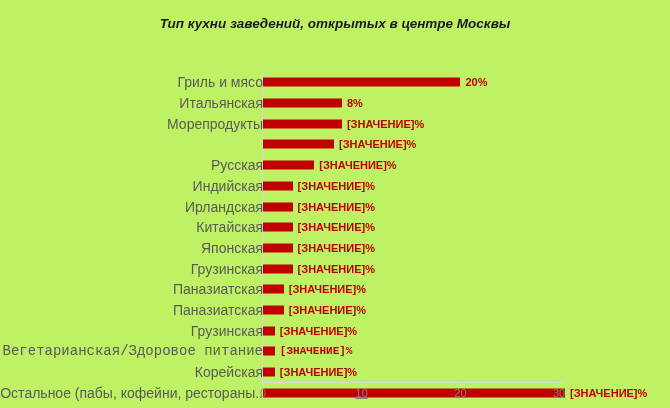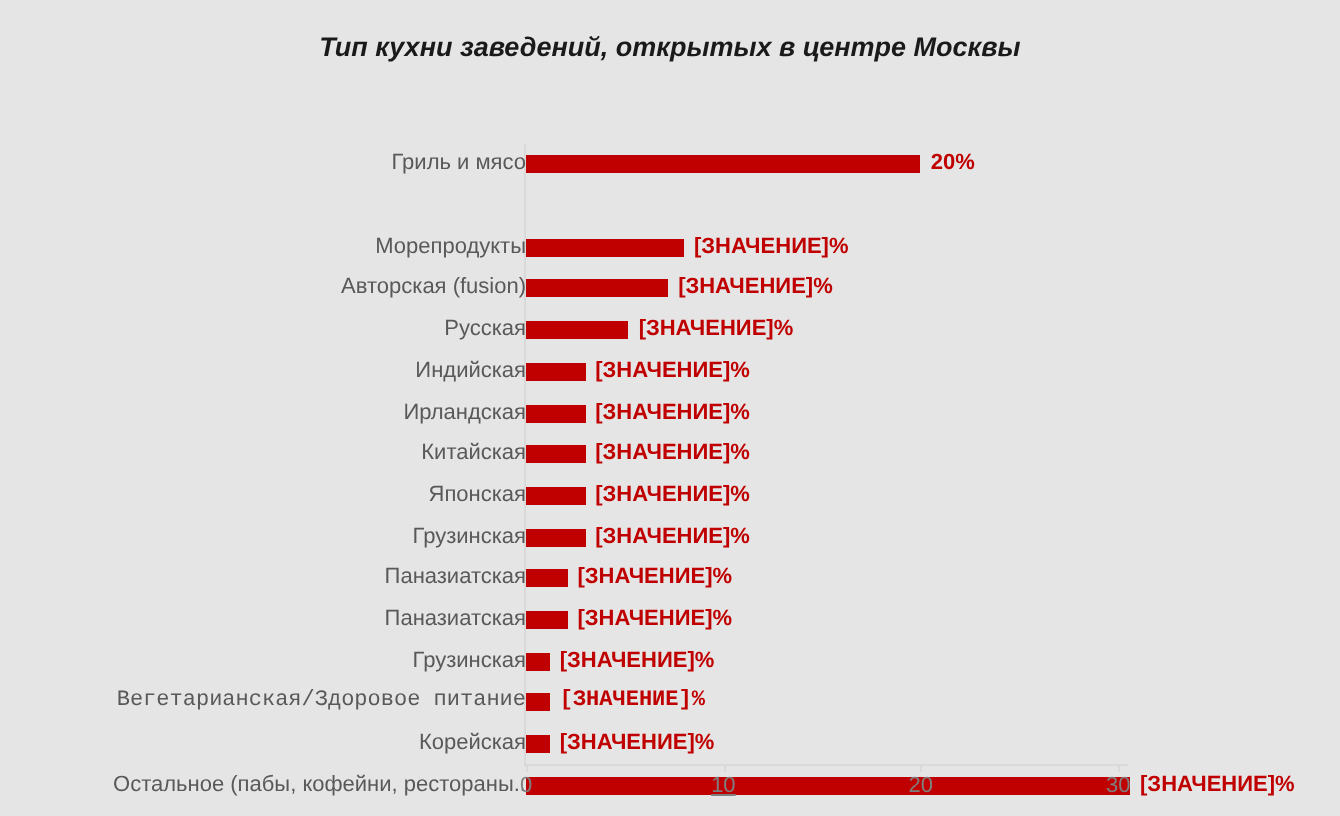--- a/index.html
+++ b/index.html
@@ -11,21 +11,21 @@
     width: 670px;
     height: 408px;
     overflow: hidden;
     font-family: "Liberation Sans", sans-serif;
     color: #595959;
   }
   #chart-root {
     position: relative;
     width: 670px;
     height: 408px;
-    background: #e5e5e5;
+    background: #bef264;
   }
 
   
   .clipped-top {
     position: absolute;
     left: 0;
     top: -9px;
     width: 670px;
     text-align: center;
     font-size: 11px;
@@ -64,21 +64,21 @@
     left: 0;
     width: 670px;
     height: 20.7px;
   }
 
   .cat-label {
     position: absolute;
     right: 407px;           
     top: 50%;
     transform: translateY(-50%);
-    font-size: 11px;
+    font-size: 14px;
     color: #595959;
     white-space: nowrap;
     text-align: left;
     line-height: 13px;
   }
 
   .bar {
     position: absolute;
     left: 263px;
     top: 50%;
@@ -143,27 +143,31 @@
   </div>
 
   <div class="plot" id="plot-area">
     <div class="axis-spine"></div>
     <div class="axis-line"></div>
   <div class="row" style="top: 72px;">
         <div class="cat-label">Гриль и мясо</div>
         <div class="bar" style="width: 197.4px; background: rgb(192, 0, 0);"></div>
         <div class="bar-value" style="left: 465.4px; color: rgb(192, 0, 0);">20%</div>
       </div>
+      <div class="row" style="top: 92.7px;">
+        <div class="cat-label">Итальянская</div>
+        <div class="bar" style="width: 78.96px; background: rgb(192, 0, 0);"></div>
+        <div class="bar-value" style="left: 346.96px; color: rgb(192, 0, 0);">8%</div>
+      </div>
       <div class="row" style="top: 113.4px;">
         <div class="cat-label">Морепродукты</div>
         <div class="bar" style="width: 78.96px; background: rgb(192, 0, 0);"></div>
         <div class="bar-value" style="left: 346.96px; color: rgb(192, 0, 0);">[ЗНАЧЕНИЕ]%</div>
       </div>
       <div class="row" style="top: 134.1px;">
-        <div class="cat-label">Авторская (fusion)</div>
         <div class="bar" style="width: 71.064px; background: rgb(192, 0, 0);"></div>
         <div class="bar-value" style="left: 339.064px; color: rgb(192, 0, 0);">[ЗНАЧЕНИЕ]%</div>
       </div>
       <div class="row" style="top: 154.8px;">
         <div class="cat-label">Русская</div>
         <div class="bar" style="width: 51.324px; background: rgb(192, 0, 0);"></div>
         <div class="bar-value" style="left: 319.324px; color: rgb(192, 0, 0);">[ЗНАЧЕНИЕ]%</div>
       </div>
       <div class="row" style="top: 175.5px;">
         <div class="cat-label">Индийская</div>

